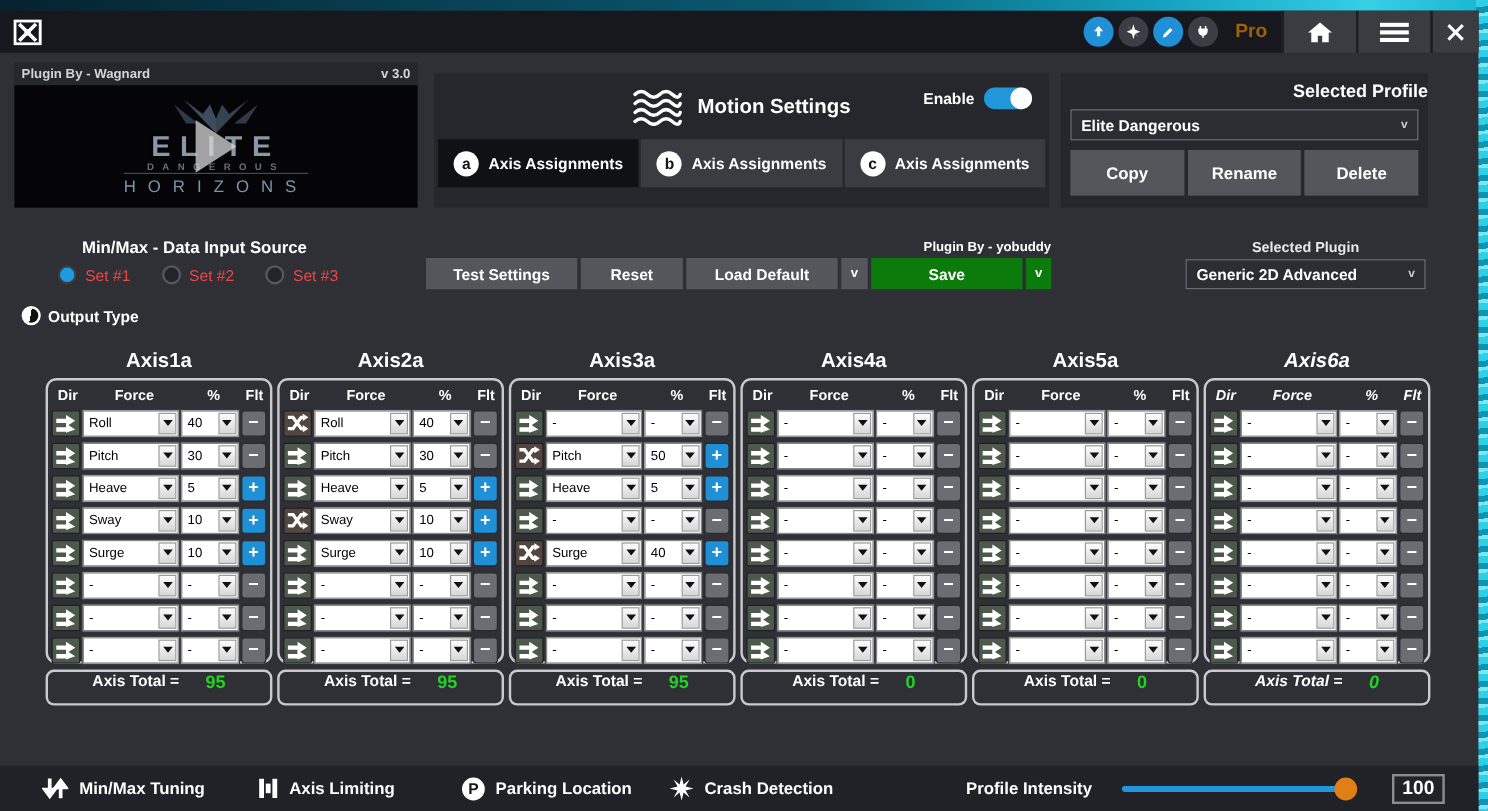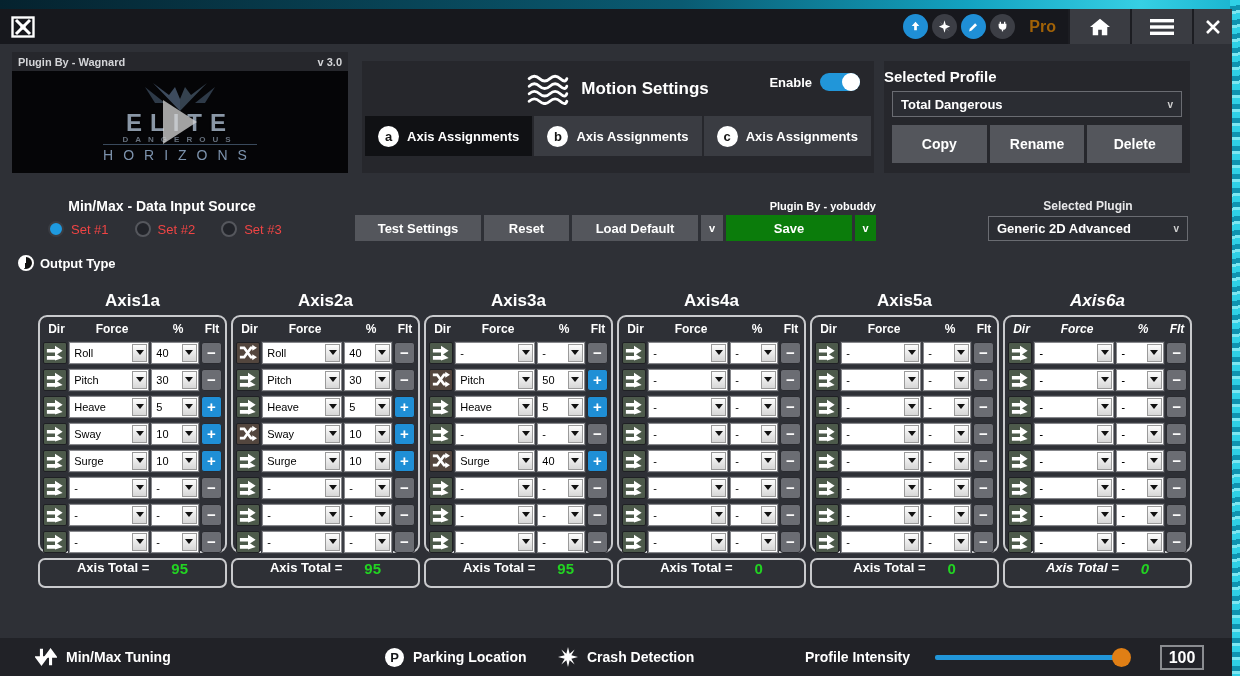--- a/index.html
+++ b/index.html
@@ -50,21 +50,21 @@
   .toggle .knob { position:absolute; right:0; top:0; width:18px; height:18px; border-radius:50%; background:#fff; }
   .tabs { position:absolute; left:3px; right:3px; top:55px; height:40px; display:flex; gap:2px; }
   .tab { flex:1; background:#3a3c42; display:flex; align-items:center; justify-content:center; gap:8px;
          color:#fff; font-size:13px; font-weight:bold; cursor:default; }
   .tab.active { background:#101114; }
   .tab-letter { width:21px; height:21px; border-radius:50%; background:#fff; color:#141414;
                 display:flex; align-items:center; justify-content:center; font-size:13px; font-weight:bold; }
 
   
   .profile-panel { position:absolute; left:884px; top:52px; width:306px; height:112px; background:#26272c; }
-  .profile-title { color:#fff; font-size:15px; font-weight:bold; text-align:left; margin-top:7px; }
+  .profile-title { color:#fff; font-size:15px; font-weight:bold; text-align:right; margin-top:7px; }
   .dropdown { background:#2b2d33; border:1px solid #6a6c72; color:#fff; font-size:13px; font-weight:bold;
               display:flex; align-items:center; padding:0 8px; }
   .dropdown .caret { margin-left:auto; color:#cfcfcf; font-size:10px; font-weight:bold; }
   .profile-dd { position:absolute; left:8px; top:30px; width:290px; height:26px; }
   .profile-btns { position:absolute; left:8px; top:64px; width:290px; height:38px; display:flex; gap:3px; }
   .gbtn { background:#54565c; color:#fff; font-size:14px; font-weight:bold; border:none;
           display:flex; align-items:center; justify-content:center; flex:1; }
 
   
   .di-title { position:absolute; left:12px; top:189px; width:300px; text-align:center;
@@ -246,21 +246,21 @@
         <div class="tab">
           <span class="tab-letter">c</span>
           <span>Axis Assignments</span>
         </div>
       </div>
     </div>
 
     <div class="profile-panel">
       <div class="profile-title">Selected Profile</div>
       <div class="dropdown profile-dd">
-        <span>Total Dangerous</span>
+        <span>Elite Dangerous</span>
         <span class="caret">v</span>
       </div>
       <div class="profile-btns">
         <button class="gbtn">Copy</button>
         <button class="gbtn">Rename</button>
         <button class="gbtn">Delete</button>
       </div>
     </div>
 
     <div class="di-title">Min/Max - Data Input Source</div>
@@ -1233,20 +1233,28 @@
 </div>
 
     <div class="footer">
       <div class="f-item" style="left:35px;text-align:right;">
         <svg width="22" height="20" viewBox="0 0 24 22">
             <path d="M7 2 v10 M7 18 l-4.5 -6 h9 z M7 12 h0" stroke="#fff" stroke-width="3.4" fill="#fff"></path>
             <path d="M17 20 V10 M17 4 l-4.5 6 h9 z" stroke="#fff" stroke-width="3.4" fill="#fff"></path>
           </svg>
         <span class="f-label">Min/Max Tuning</span>
       </div>
+      <div class="f-item" style="left:215px;">
+        <svg width="17" height="18" viewBox="0 0 17 18">
+            <rect x="1" y="1" width="4" height="16" fill="#fff"></rect>
+            <rect x="6.5" y="5" width="4" height="8" fill="#fff"></rect>
+            <rect x="12" y="1" width="4" height="16" fill="#fff"></rect>
+          </svg>
+        <span class="f-label">Axis Limiting</span>
+      </div>
       <div class="f-item" style="left:385px;">
         <span class="pcircle">P</span>
         <span class="f-label">Parking Location</span>
       </div>
       <div class="f-item" style="left:558px;">
         <svg width="20" height="20" viewBox="0 0 24 24">
             <polygon points="12,0 14,8 20,3 16,10 24,12 16,14 20,21 14,16 12,24 10,16 4,21 8,14 0,12 8,10 4,3 10,8" fill="#fff"></polygon>
           </svg>
         <span class="f-label">Crash Detection</span>
       </div>

